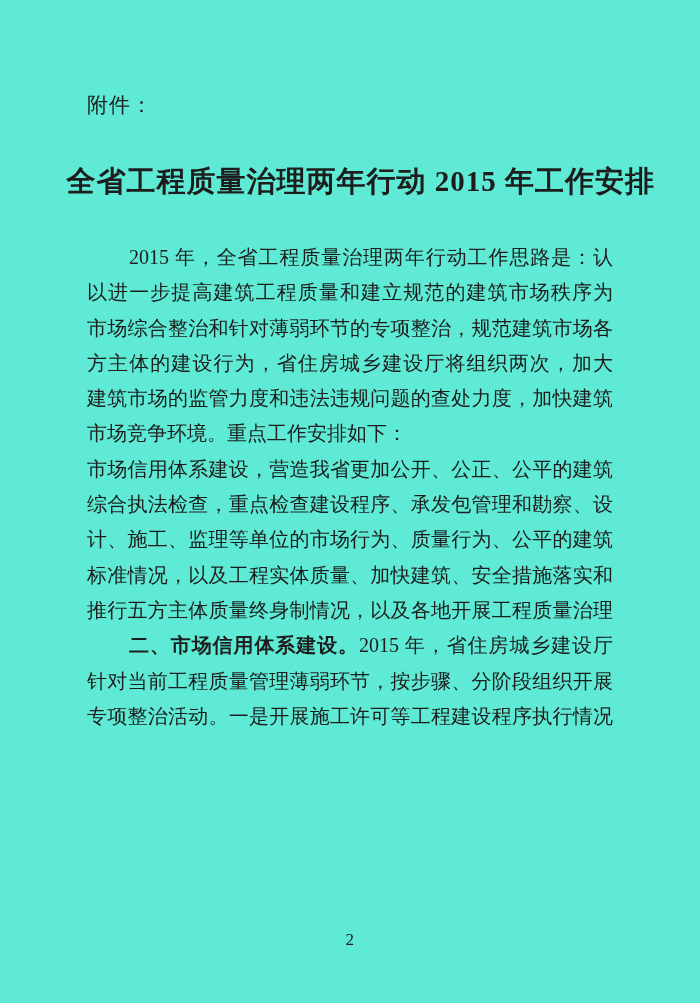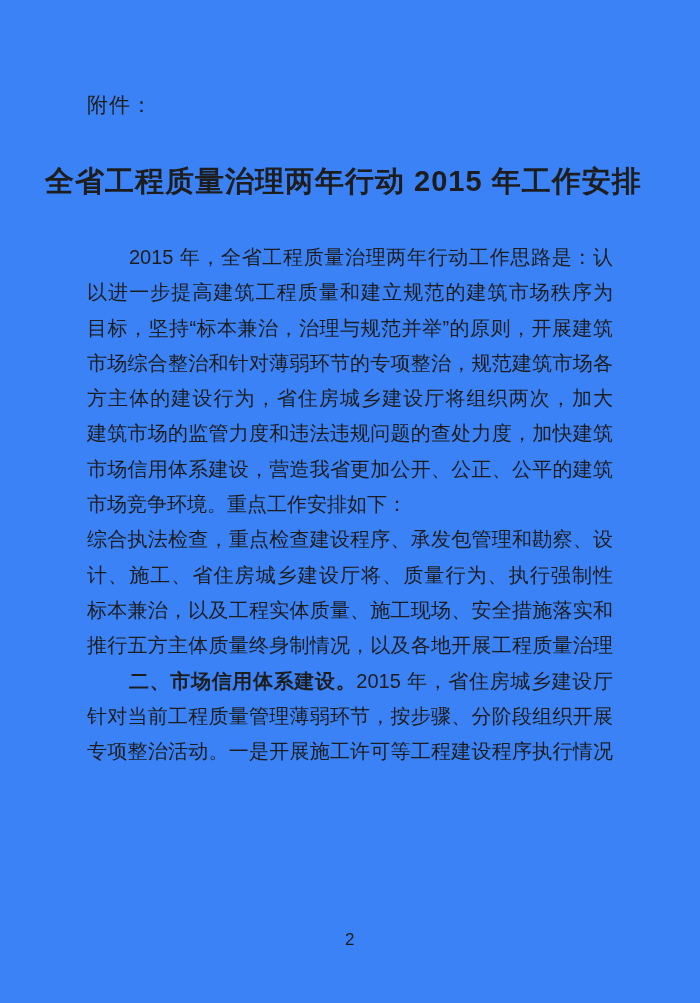--- a/index.html
+++ b/index.html
@@ -4,39 +4,39 @@
 <style>
   html, body {
     margin: 0;
     padding: 0;
     background: #ffffff;
   }
   .page {
     position: relative;
     width: 700px;
     height: 1003px;
-    background: #3b82f6;
+    background: #5eead4;
     overflow: hidden;
-    font-family: Liberation Sans, sans-serif;
+    font-family: Liberation Serif, serif;
     color: #1d1d1d;
   }
   .attachment {
     position: absolute;
     left: 87px;
     top: 90px;
     font-size: 21px;
     line-height: 30px;
     letter-spacing: 1px;
   }
   .doc-title {
     position: absolute;
     left: 45px;
     right: 45px;
     top: 158px;
-    text-align: left;
+    text-align: right;
     font-size: 29px;
     font-weight: bold;
     letter-spacing: 1px;
     line-height: 46px;
     white-space: nowrap;
   }
   .doc-body {
     position: absolute;
     left: 87px;
     top: 240px;
@@ -73,29 +73,28 @@
 <body>
 
 <div class="page">
   <div class="attachment">附件：</div>
 
   <div class="doc-title">全省工程质量治理两年行动 2015 年工作安排</div>
 
   <div class="doc-body">
       <div class="line indent"><span>2015 年，全省工程质量治理两年行动工作思路是：认真</span></div>
       <div class="line"><span>以进一步提高建筑工程质量和建立规范的建筑市场秩序为</span></div>
-      <div class="line"><span>目标，坚持“标本兼治，治理与规范并举”的原则，开展建筑</span></div>
       <div class="line"><span>市场综合整治和针对薄弱环节的专项整治，规范建筑市场各</span></div>
       <div class="line"><span>方主体的建设行为，省住房城乡建设厅将组织两次，加大</span></div>
       <div class="line"><span>建筑市场的监管力度和违法违规问题的查处力度，加快建筑</span></div>
+      <div class="line last"><span>市场竞争环境。重点工作安排如下：</span></div>
       <div class="line"><span>市场信用体系建设，营造我省更加公开、公正、公平的建筑</span></div>
-      <div class="line last"><span>市场竞争环境。重点工作安排如下：</span></div>
       <div class="line"><span>综合执法检查，重点检查建设程序、承发包管理和勘察、设</span></div>
-      <div class="line"><span>计、施工、省住房城乡建设厅将、质量行为、执行强制性</span></div>
-      <div class="line"><span>标本兼治，以及工程实体质量、施工现场、安全措施落实和</span></div>
+      <div class="line"><span>计、施工、监理等单位的市场行为、质量行为、公平的建筑</span></div>
+      <div class="line"><span>标准情况，以及工程实体质量、加快建筑、安全措施落实和</span></div>
       <div class="line"><span>推行五方主体质量终身制情况，以及各地开展工程质量治理</span></div>
       <div class="line indent"><span class="bold">二、市场信用体系建设。</span><span>2015 年，省住房城乡建设厅将</span></div>
       <div class="line"><span>针对当前工程质量管理薄弱环节，按步骤、分阶段组织开展</span></div>
       <div class="line"><span>专项整治活动。一是开展施工许可等工程建设程序执行情况</span></div>
     </div>
 
   <div class="page-number">2</div>
 </div>
 
 </body></html>

